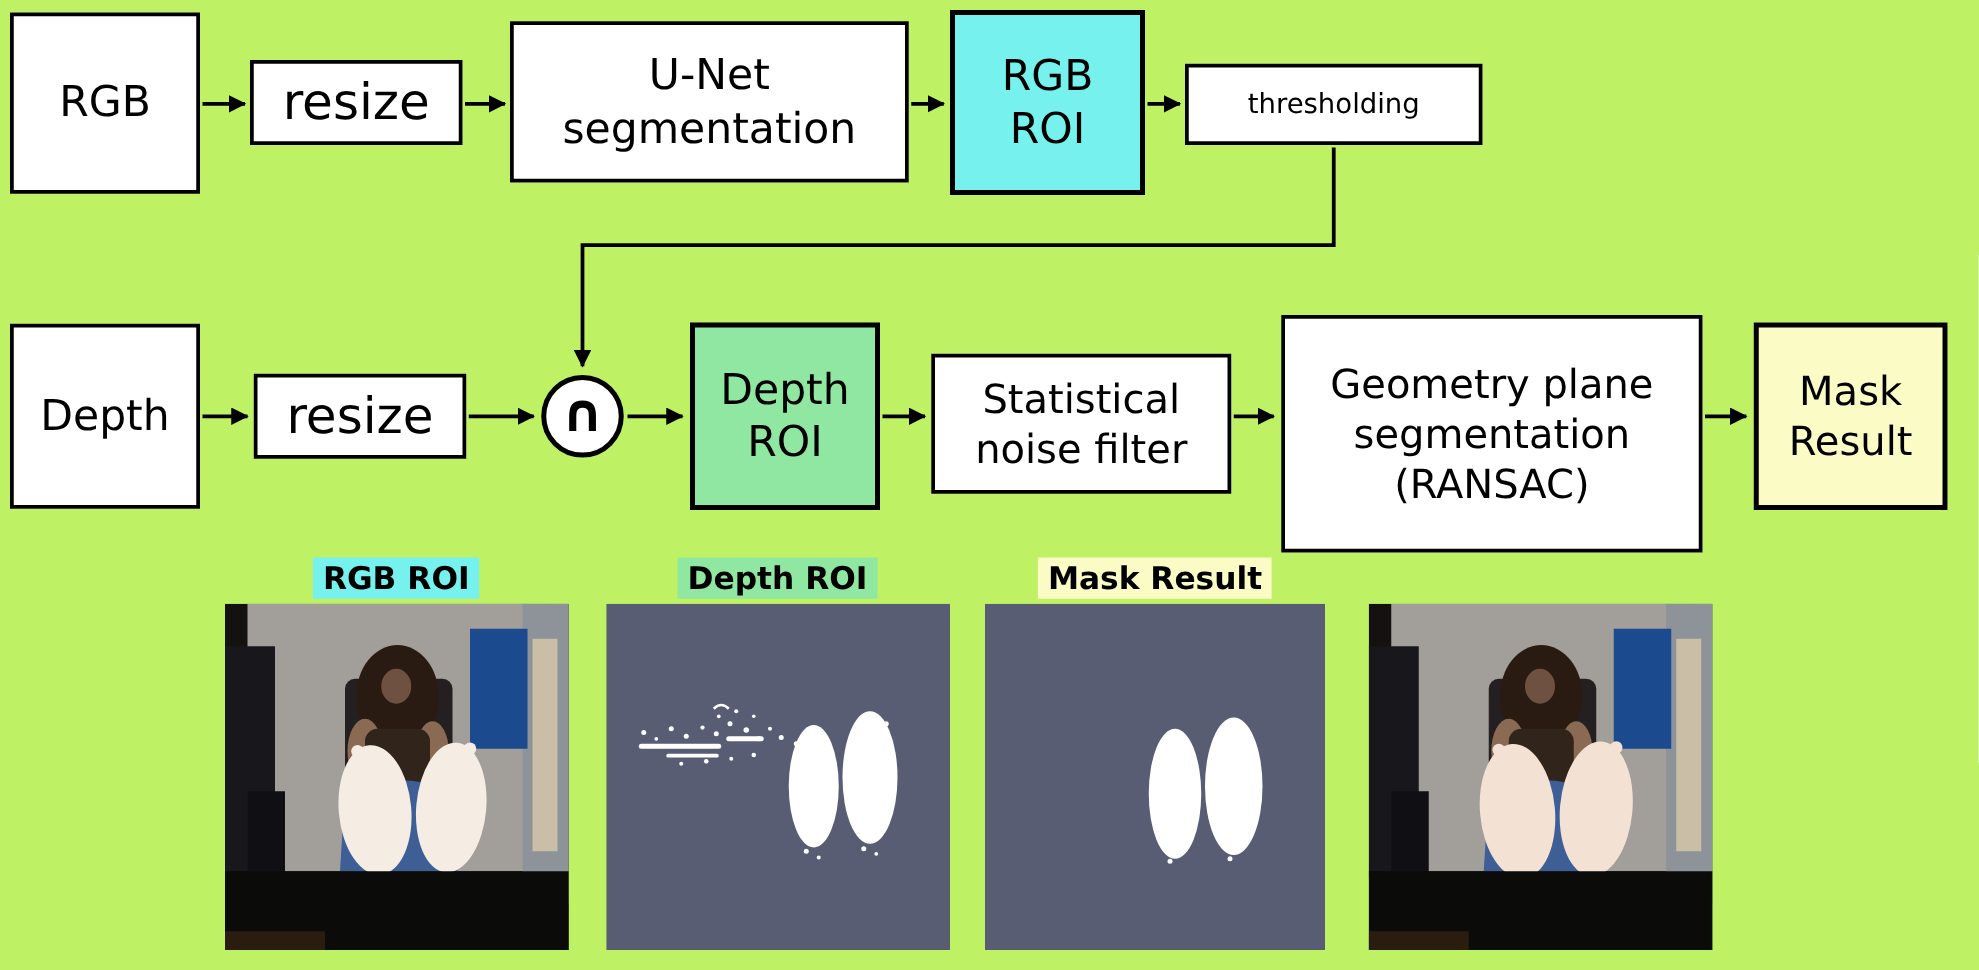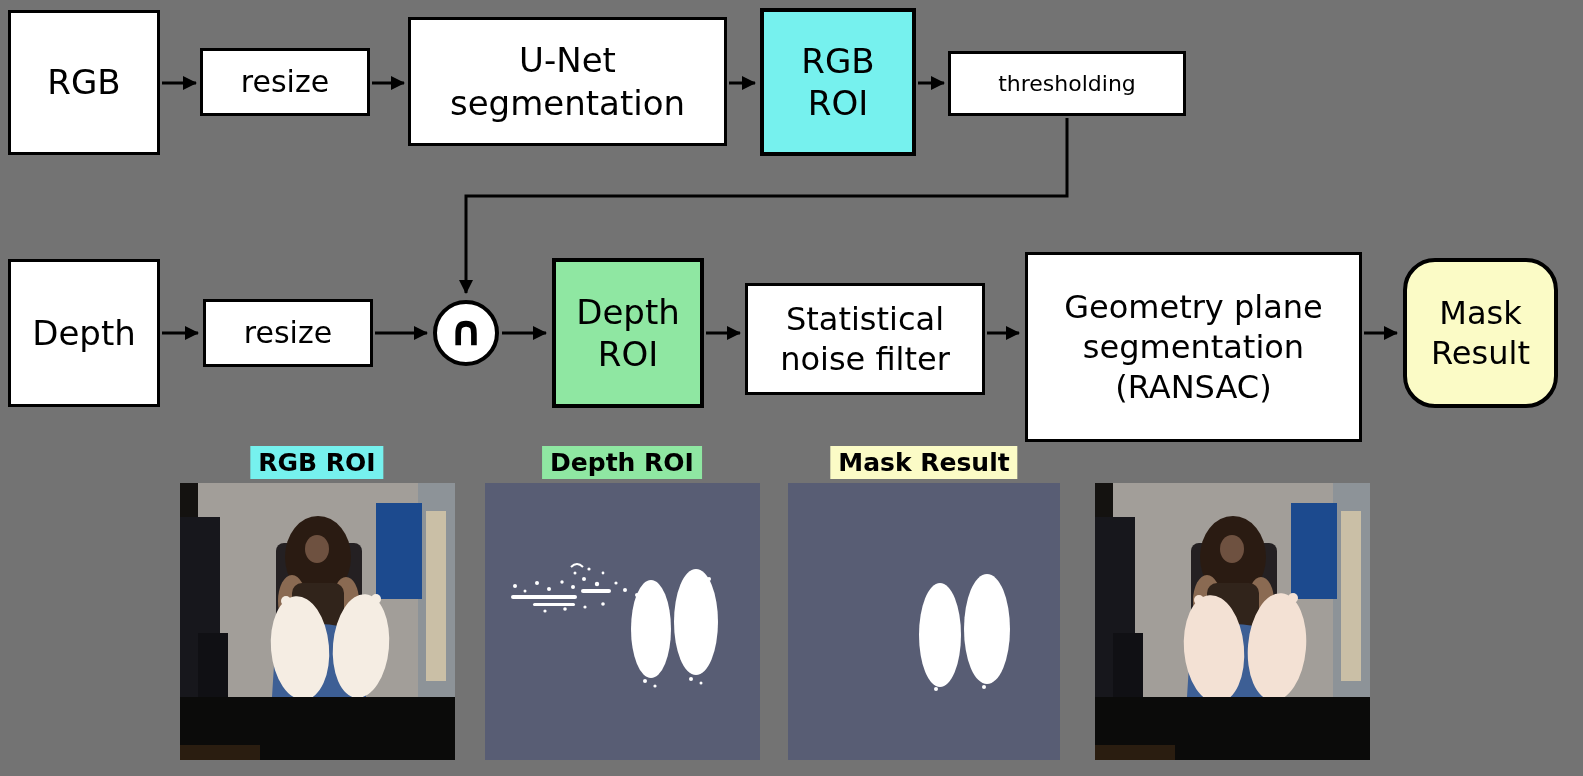--- a/index.html
+++ b/index.html
@@ -1,20 +1,20 @@
 <!DOCTYPE html>
 <html><head>
 <meta charset="utf-8">
 <style>
   html, body { margin: 0; padding: 0; background: #ffffff; }
   .canvas {
     position: relative;
     width: 1583px;
     height: 776px;
-    background: #737373;
+    background: #bef264;
     overflow: hidden;
     font-family: "DejaVu Sans", sans-serif;
     color: #000;
   }
   .connectors {
     position: absolute;
     left: 0; top: 0;
     width: 1583px; height: 776px;
     z-index: 1;
   }
@@ -35,21 +35,21 @@
   }
   .node.colored { border-width: 4px; }
   .node.circle {
     border-radius: 50%;
     border-width: 4px;
     font-weight: bold;
   }
   .fs34 { font-size: 34px; }
   .fs32 { font-size: 32px; }
   .fs31 { font-size: 22px; }
-  .fs30 { font-size: 30px; }
+  .fs30 { font-size: 40px; }
   .cap-symbol { font-size: 42px; line-height: 1; padding-bottom: 4px; }
   .result-label {
     position: absolute;
     transform: translateX(-50%);
     font-size: 25px;
     font-weight: bold;
     padding: 2px 8px;
     white-space: nowrap;
     z-index: 2;
   }
@@ -128,21 +128,21 @@
     <span class="lbl">Statistical
 noise filter</span>
   </div>
 
   <div class="node fs32" style="left:1025px; top:252px; width:337px; height:190px;">
     <span class="lbl">Geometry plane
 segmentation
 (RANSAC)</span>
   </div>
 
-  <div class="node colored fs32" style="left: 1403px; top: 258px; width: 155px; height: 150px; background: rgb(251, 251, 198); border-radius: 32px;">
+  <div class="node colored fs32" style="left: 1403px; top: 258px; width: 155px; height: 150px; background: rgb(251, 251, 198);">
     <span class="lbl">Mask
 Result</span>
   </div>
 
   <span class="result-label" style="left: 317px; top: 446px; background: rgb(118, 241, 238);">RGB ROI</span>
   <span class="result-label" style="left: 622px; top: 446px; background: rgb(143, 231, 162);">Depth ROI</span>
   <span class="result-label" style="left: 924px; top: 446px; background: rgb(251, 251, 198);">Mask Result</span>
 
   <div class="result-image" style="left:180px; top:483px; width:275px; height:277px;">
     <svg width="275" height="277" viewBox="0 0 275 277" preserveAspectRatio="none">

